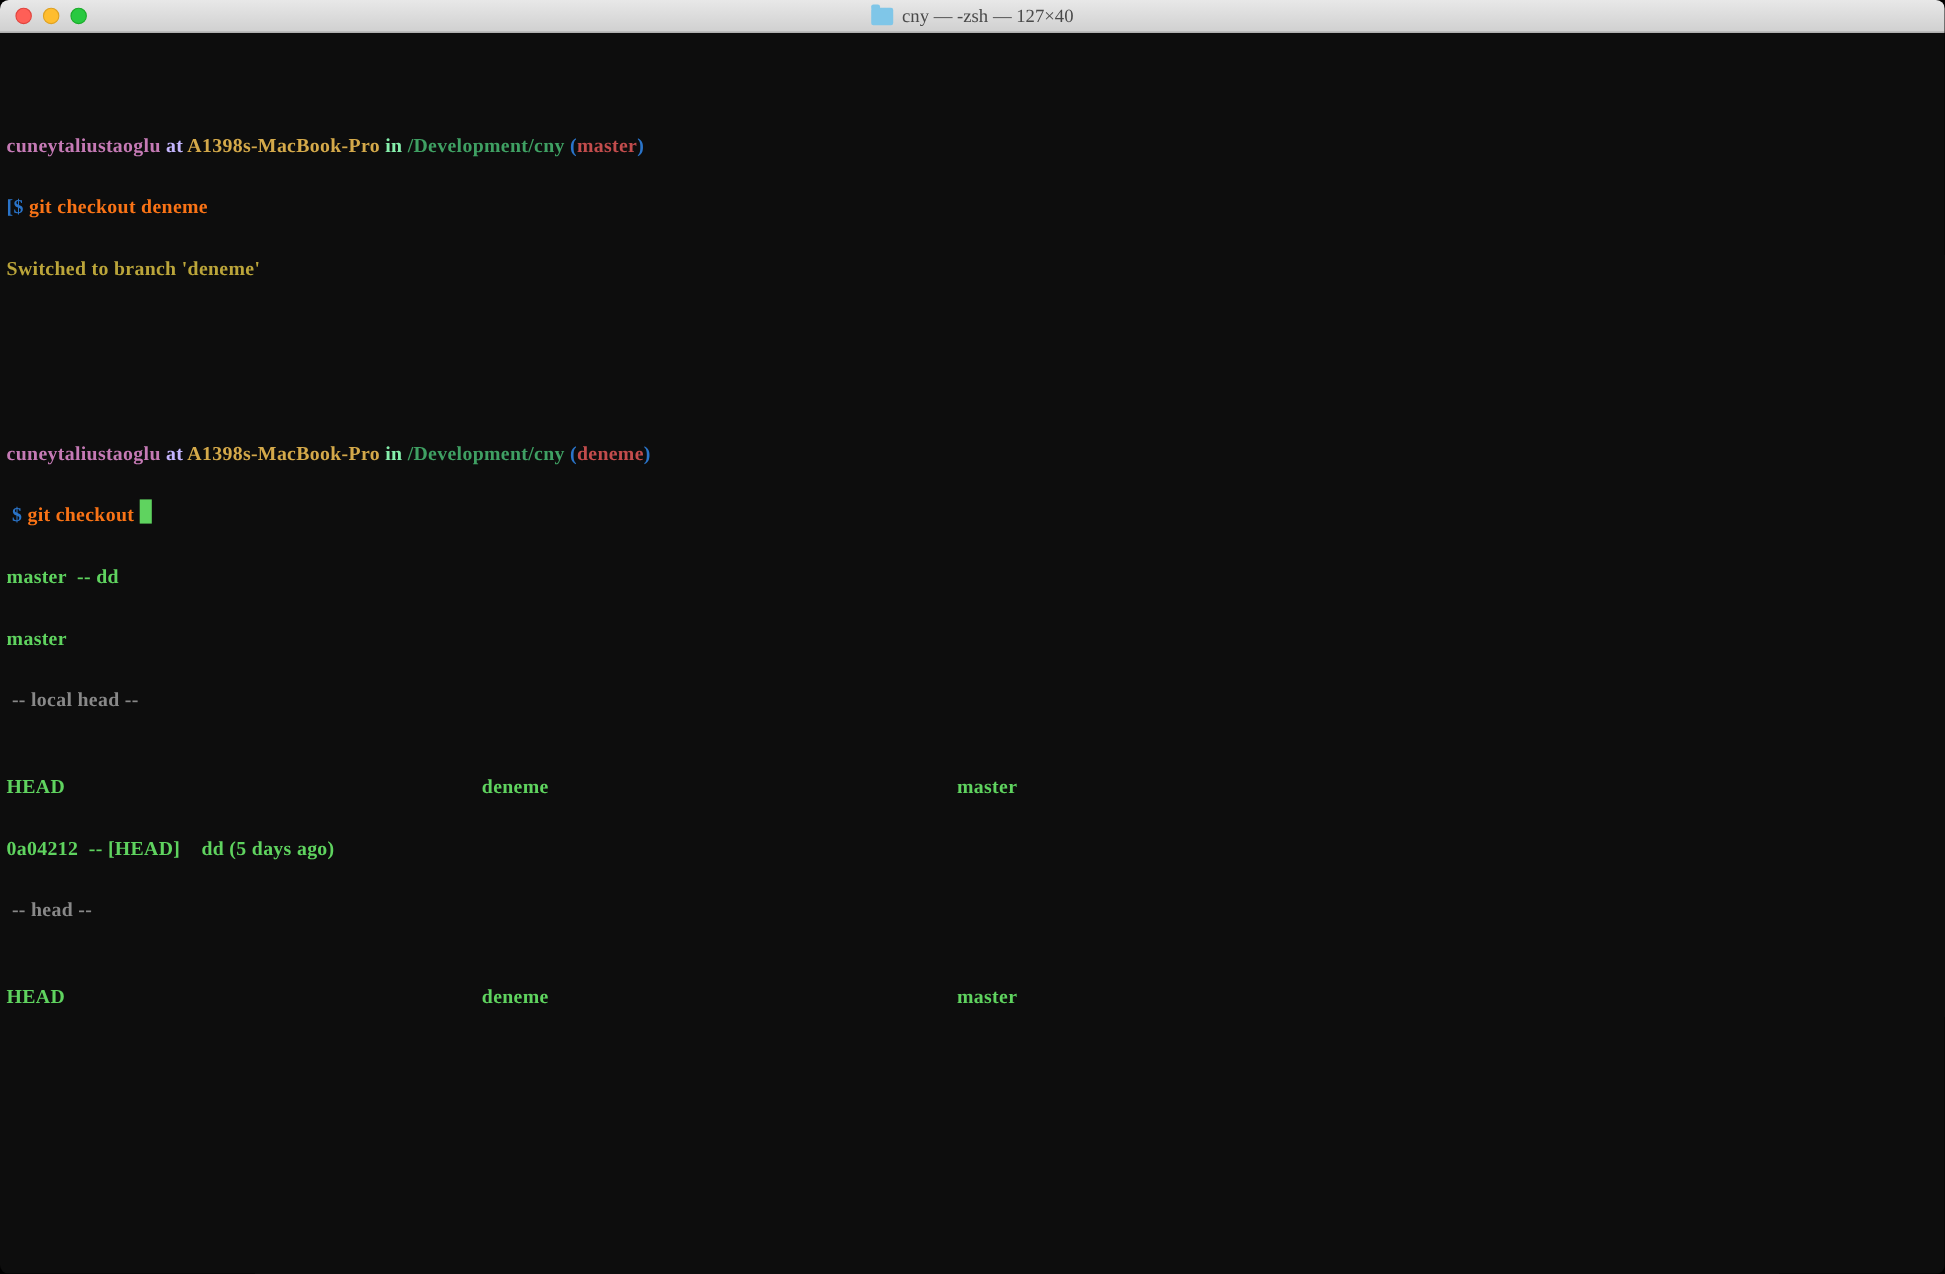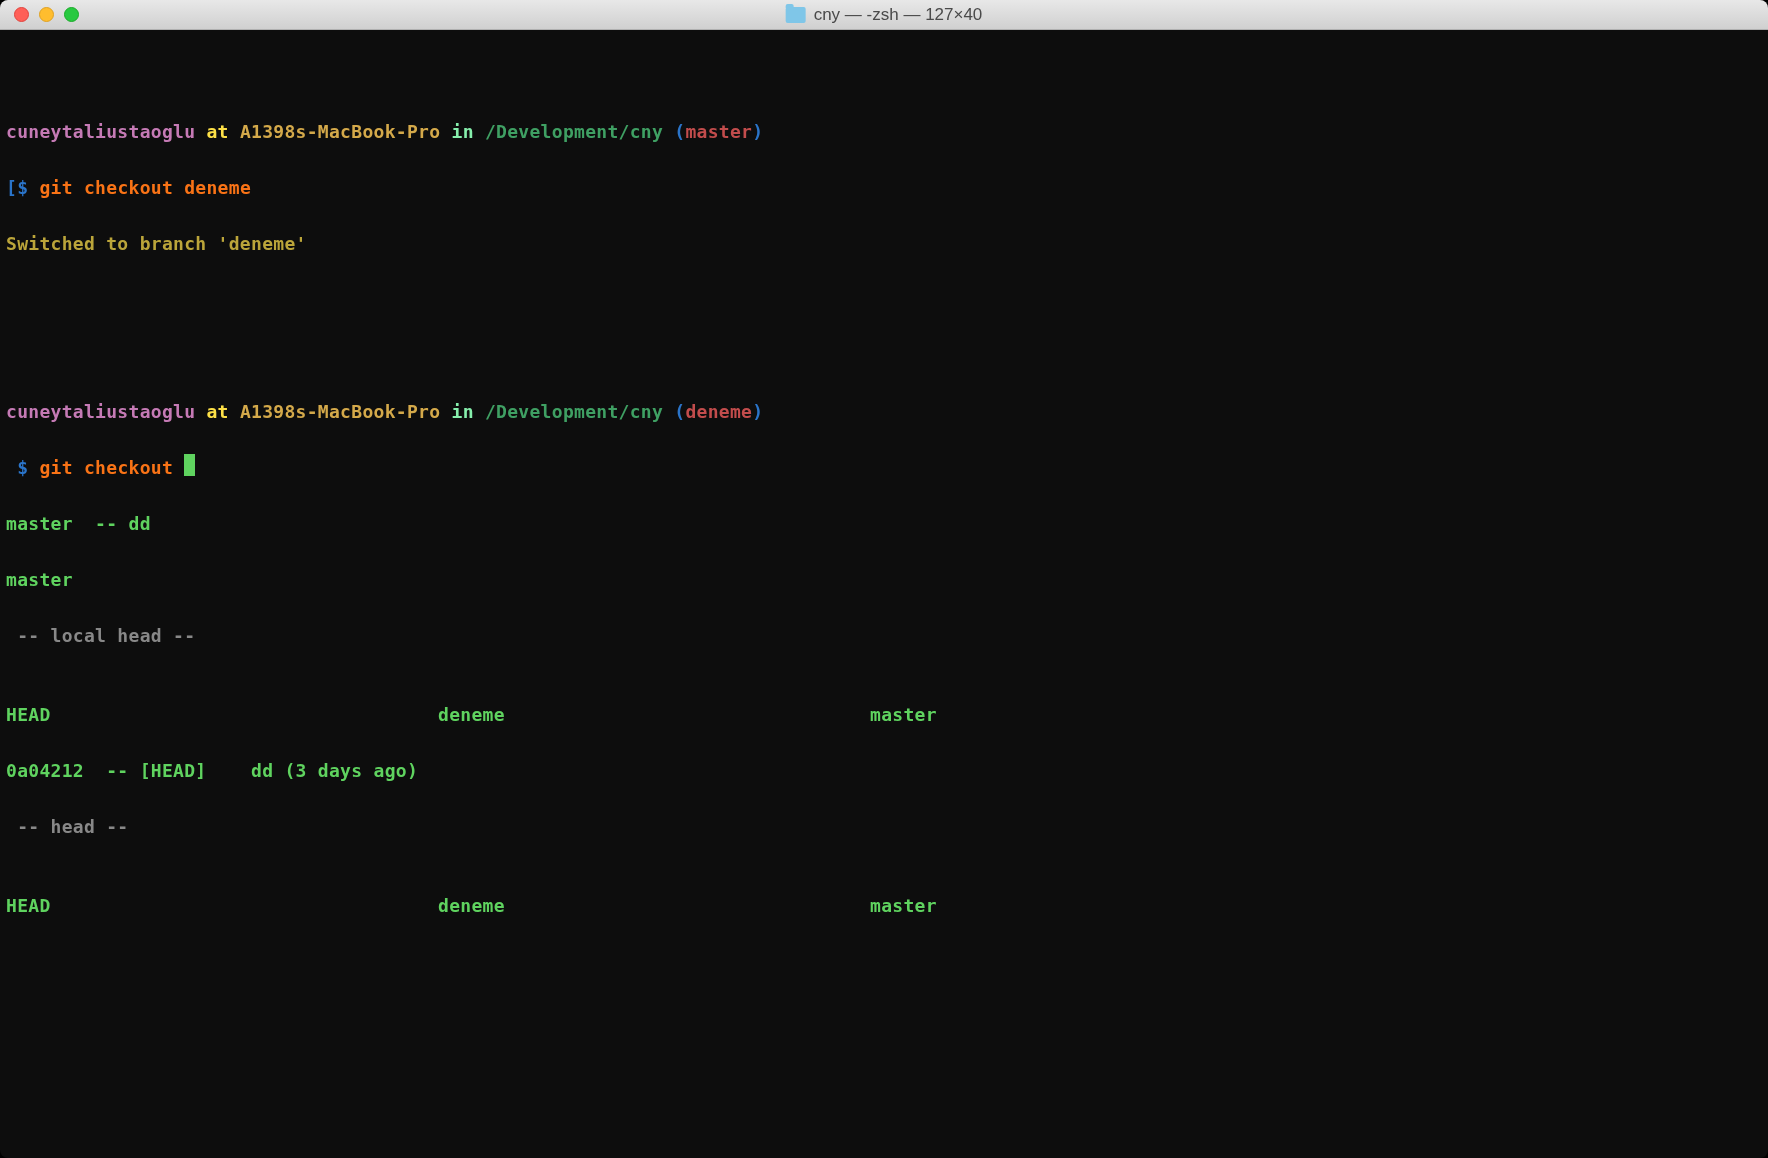--- a/index.html
+++ b/index.html
@@ -1,18 +1,19 @@
 <!DOCTYPE html>
 <html><head>
   <meta charset="utf-8">
   <style>
     * {
       margin: 0;
       padding: 0;
       box-sizing: border-box;
+      font-family: Liberation Serif, serif;
     }
     body {
       font-family: "Menlo", "Monaco", "Consolas", monospace;
       background: #000;
       width: 1768px;
       height: 1158px;
       overflow: hidden;
     }
     .window {
       width: 100%;
@@ -78,21 +79,21 @@
       font-size: 18px;
       line-height: 28px;
       letter-spacing: 0.3px;
       color: #c0c0c0;
       white-space: pre;
       font-weight: 600;
       position: relative;
     }
     .line { display: block; }
     .clr-user { color: #c57ab5; }
-    .clr-at { color: #fde047; }
+    .clr-at { color: #c4b5fd; }
     .clr-host { color: #d4a94a; }
     .clr-in { color: #86efac; }
     .clr-path { color: #3fa063; }
     .clr-paren { color: #2a74c9; }
     .clr-branch { color: #c24c4c; }
     .clr-promptbr { color: #2a74c9; }
     .clr-cmd { color: #f97316; }
     .clr-output { color: #bba53a; }
     .clr-section { color: #888; font-weight: 600;}
     .clr-green { color: #5fd35f; }
@@ -132,17 +133,17 @@
 <span class="line"><span class="clr-promptbr">[$ </span><span class="clr-cmd">git checkout deneme</span></span>
 <span class="line clr-output">Switched to branch 'deneme'</span>
 <span class="line"> </span>
 <span class="line"> </span>
 <span class="line"><span class="clr-user">cuneytaliustaoglu</span><span class="clr-at"> at </span><span class="clr-host">A1398s-MacBook-Pro</span><span class="clr-in"> in </span><span class="clr-path">/Development/cny</span><span class="clr-paren"> (</span><span class="clr-branch">deneme</span><span class="clr-paren">)</span></span>
 <span class="line"><span class="clr-promptbr"> $ </span><span class="clr-cmd">git checkout </span><span class="cursor"></span></span>
 <span class="line clr-green">master  -- dd</span>
 <span class="line clr-green">master</span>
 <span class="line clr-section"> -- local head --</span>
 <span class="line cols3"><span class="clr-green">HEAD</span><span class="clr-green">deneme</span><span class="clr-green">master</span></span>
-<span class="line clr-green">0a04212  -- [HEAD]    dd (3 days ago)</span>
+<span class="line clr-green">0a04212  -- [HEAD]    dd (5 days ago)</span>
 <span class="line clr-section"> -- head --</span>
 <span class="line cols3"><span class="clr-green">HEAD</span><span class="clr-green">deneme</span><span class="clr-green">master</span></span>
   </div>
 </div>
 
 </body></html>

